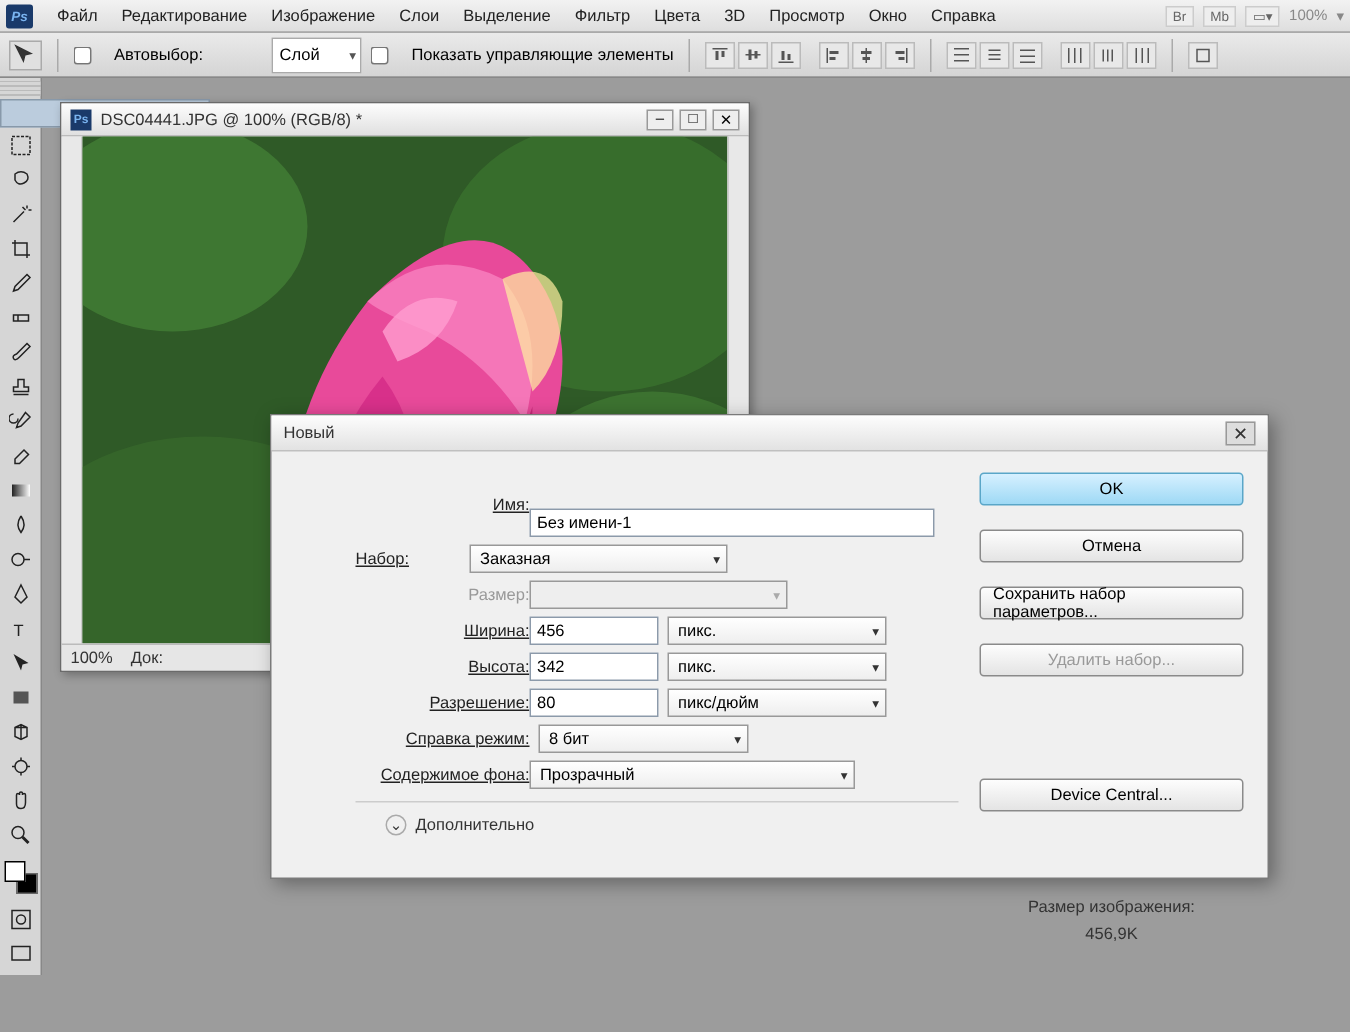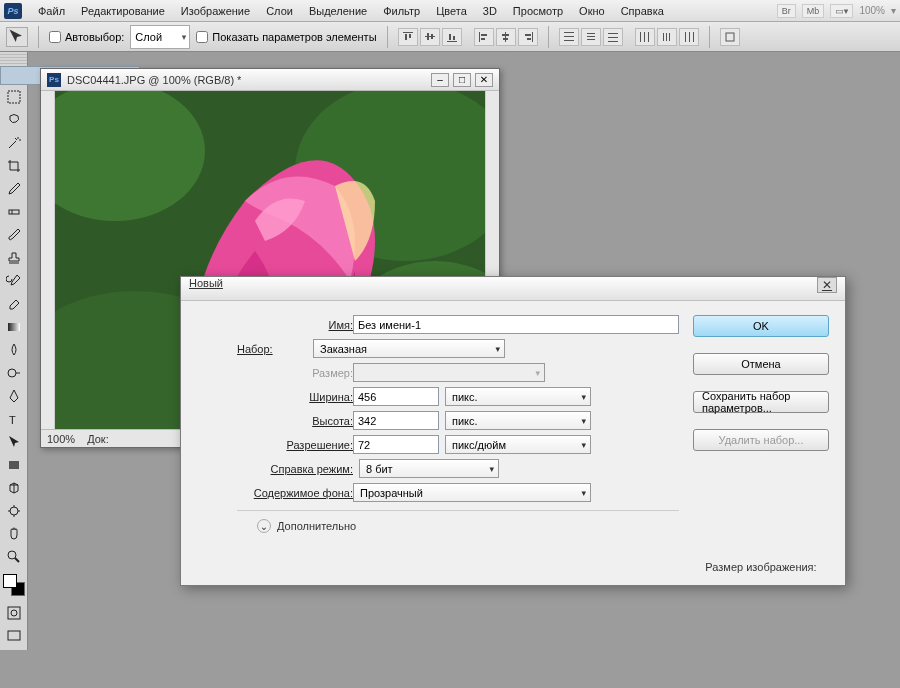--- a/index.html
+++ b/index.html
@@ -9,23 +9,23 @@
 .menubar { height: 22px; background: linear-gradient(#f2f2f2,#dedede); display: flex; align-items: center; padding: 0 4px; border-bottom: 1px solid #aaa; }
 .ps-logo { width: 18px; height: 16px; background: #1a3a6a; color: #7ab4f0; font-weight: bold; font-size: 9px; display: flex; align-items: center; justify-content: center; border-radius: 2px; margin-right: 8px; font-style: italic; }
 .menu-item { padding: 3px 8px; cursor: default; color: #222; text-align: right; }
 .menubar-right { margin-left: auto; display: flex; align-items: center; gap: 6px; color: #666; }
 .menubar-right .chip { border: 1px solid #ccc; padding: 1px 4px; font-size: 9px; background: #eee; }
 .zoom-text { font-size: 10px; color: #888; }
 
 
 .optionsbar { height: 30px; background: linear-gradient(#eaeaea,#d4d4d4); border-bottom: 1px solid #888; display: flex; align-items: center; padding: 0 6px; gap: 6px; }
 .opt-icon { width: 22px; height: 20px; background: #e0e0e0; border: 1px solid #aaa; display: flex; align-items: center; justify-content: center; }
-.opt-check { display: flex; align-items: center; gap: 4px; }
+.opt-check { display: flex; align-items: center; gap: 15px; }
 .opt-check input { width: 12px; height: 12px; }
-.opt-select { height: 24px; border: 1px solid #aaa; background: #fff; padding: 0 18px 0 4px; position: relative; min-width: 60px; display: flex; align-items: center; }
+.opt-select { height: 24px; border: 1px solid #aaa; background: #fff; padding: 0 18px 0 4px; position: relative; min-width: 60px; display: flex; align-items: center; margin-left: 40px; }
 .opt-select::after { content: "▾"; position: absolute; right: 3px; font-size: 9px; color: #555; }
 .opt-sep { width: 1px; height: 22px; background: #aaa; margin: 0 4px; }
 .align-icons { display: flex; gap: 2px; }
 .align-icons .ai { width: 20px; height: 18px; border: 1px solid #bbb; background: #e8e8e8; display: flex; align-items: center; justify-content: center; }
 .align-icons .ai svg { width: 12px; height: 12px; }
 
 
 .toolbox { position: absolute; left: 0; top: 52px; width: 28px; background: #d6d6d6; border-right: 1px solid #888; padding: 2px 0; }
 .toolbox .grip { height: 10px; background: repeating-linear-gradient(#bbb, #bbb 1px, #d6d6d6 1px, #d6d6d6 3px); margin-bottom: 2px; }
 .tool { width: 24px; height: 22px; margin: 1px auto; display: flex; align-items: center; justify-content: center; border: 1px solid transparent; }
@@ -41,34 +41,34 @@
 .docwin .titlebar .ps-ico { width: 14px; height: 14px; background: #1a3a6a; color: #7ab4f0; font-size: 8px; font-weight: bold; display: flex; align-items: center; justify-content: center; margin-right: 6px; }
 .docwin .titlebar .title { color: #333; }
 .docwin .titlebar .winbtns { margin-left: auto; display: flex; gap: 4px; }
 .docwin .titlebar .wb { width: 18px; height: 14px; border: 1px solid #999; background: #eee; font-size: 10px; display: flex; align-items: center; justify-content: center; }
 .doc-canvas { position: absolute; top: 22px; left: 14px; right: 14px; bottom: 18px; background: #3a6b2f; overflow: hidden; }
 .flower { position: absolute; inset: 0; }
 .statusbar { position: absolute; bottom: 0; left: 0; right: 0; height: 18px; background: #e6e6e6; border-top: 1px solid #bbb; display: flex; align-items: center; padding: 0 6px; font-size: 10px; color: #333; gap: 12px; }
 
 
 .dialog { position: absolute; left: 180px; top: 276px; width: 666px; height: 310px; background: #f0f0f0; border: 1px solid #7a7a7a; box-shadow: 3px 3px 12px rgba(0,0,0,0.35); }
-.dialog .dlg-title { height: 24px; background: linear-gradient(#fdfdfd,#e2e2e2); border-bottom: 1px solid #c0c0c0; display: flex; padding: 0 8px; color: #333; text-decoration: underline; }
+.dialog .dlg-title { height: 24px; background: linear-gradient(#fdfdfd,#e2e2e2); border-bottom: 1px solid #c0c0c0; display: flex; align-items: center; padding: 0 8px; color: #333; }
 .dialog .dlg-title .close { margin-left: auto; width: 20px; height: 16px; border: 1px solid #999; background: #ddd; display: flex; align-items: center; justify-content: center; font-size: 12px; }
 .dlg-body { position: absolute; top: 24px; left: 0; right: 0; bottom: 0; padding: 14px 16px; }
 .dlg-grid { display: flex; }
 .dlg-left { flex: 1; }
 .dlg-right { width: 190px; padding-left: 14px; display: flex; flex-direction: column; gap: 16px; }
 .row { display: flex; align-items: center; margin-bottom: 5px; }
 .row .lbl { width: 156px; text-align: right; padding-right: 0; color: #222; }
 .row .lbl.u { text-decoration: underline; text-decoration-color: #222; }
 .txtf { height: 19px; border: 1px solid #8c9aaa; background: #fff; padding: 0 4px; display: flex; align-items: center; }
-.txtf.wide { width: 326px; }
+.txtf.wide { width: 270px; margin-top: 24px; }
 .txtf.num { width: 86px; }
 .sel { height: 19px; border: 1px solid #999; background: linear-gradient(#fff,#eee); padding: 0 18px 0 6px; position: relative; display: flex; align-items: center; min-width: 140px; }
-.sel.wide { width: 192px; }
+.sel.wide { width: 172px; }
 .sel.mid { width: 100px; }
 .sel.small { width: 90px; }
 .sel::after { content: "▾"; position: absolute; right: 4px; font-size: 9px; color: #333; }
 .sel.disabled { color: #999; background: #eee; }
 .sel.disabled::after { color: #aaa; }
 .btn { height: 22px; border: 1px solid #8a8a8a; background: linear-gradient(#fdfdfd,#e4e4e4); border-radius: 3px; display: flex; align-items: center; justify-content: center; cursor: default; padding: 0 8px; }
 .btn.primary { background: linear-gradient(#d6f0ff,#9ed9f5); border-color: #5aa6c8; }
 .btn.disabled { color: #999; }
 .adv-row { display: flex; align-items: center; margin-top: 8px; margin-left: 60px; gap: 6px; color: #333; }
 .adv-row .chev { width: 14px; height: 14px; border: 1px solid #aaa; border-radius: 7px; display: flex; align-items: center; justify-content: center; font-size: 10px; }
@@ -110,21 +110,21 @@
       </svg>
   </div>
   <div class="opt-sep"></div>
   <label class="opt-check">
     <input type="checkbox" style="">
       <span>Автовыбор:</span>
   </label>
   <div class="opt-select">Слой</div>
   <label class="opt-check">
     <input type="checkbox" style="">
-      <span>Показать параметров элементы</span>
+      <span>Показать управляющие элементы</span>
   </label>
   <div class="opt-sep"></div>
   <div class="align-icons">
     <div class="ai">
         <svg viewBox="0 0 12 12">
           <rect x="1" y="1" width="10" height="1" fill="#555"></rect>
           <rect x="3" y="3" width="2" height="6" fill="#555"></rect>
           <rect x="7" y="3" width="2" height="4" fill="#555"></rect>
         </svg>
       </div>
@@ -426,50 +426,52 @@
 
         <div class="row">
           <div class="lbl u">Высота:</div>
           <div class="txtf num">342</div>
           <div style="width:6px"></div>
           <div class="sel mid" style="width:146px">пикс.</div>
         </div>
 
         <div class="row">
           <div class="lbl u">Разрешение:</div>
-          <div class="txtf num">72</div>
+          <div class="txtf num">80</div>
           <div style="width:6px"></div>
           <div class="sel mid" style="width:146px">пикс/дюйм</div>
         </div>
 
         <div class="row">
           <div class="lbl u">Справка режим:</div>
           <div style="width:6px"></div>
           <div class="sel small">8 бит</div>
         </div>
 
         <div class="row">
           <div class="lbl u">Содержимое фона:</div>
-          <div class="sel" style="width:238px">Прозрачный</div>
+          <div class="sel" style="width:217px">Прозрачный</div>
         </div>
 
         <div style="height:1px;background:#ccc;margin:8px 0 0 40px"></div>
 
         <div class="adv-row">
           <div class="chev">⌄</div>
           <span>Дополнительно</span>
         </div>
 
       </div>
 
       <div class="dlg-right">
         <div class="btn primary">OK</div>
         <div class="btn">Отмена</div>
         <div class="btn">Сохранить набор параметров...</div>
         <div class="btn disabled">Удалить набор...</div>
         <div style="height:36px"></div>
+        <div class="btn">Device Central...</div>
         <div class="info-block">
           <div>Размер изображения:</div>
+          <div>456,9K</div>
         </div>
       </div>
     </div>
   </div>
 </div>
 
 </body></html>

